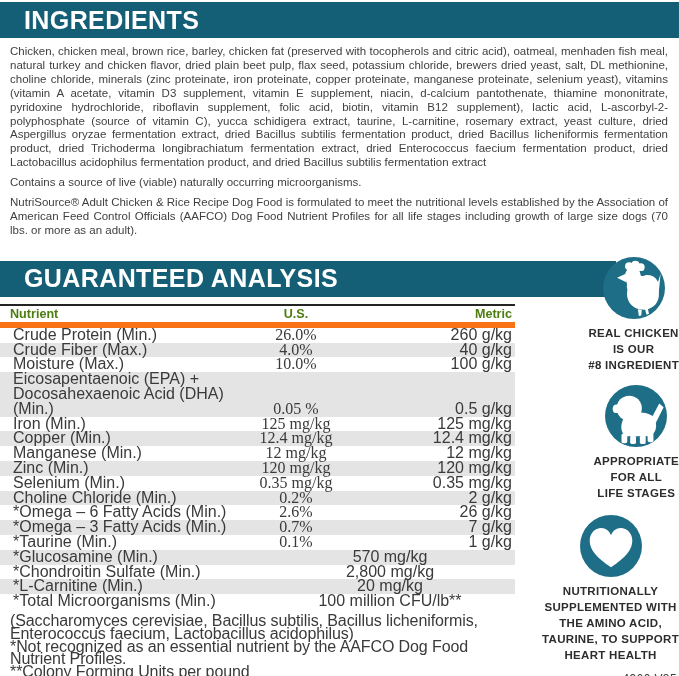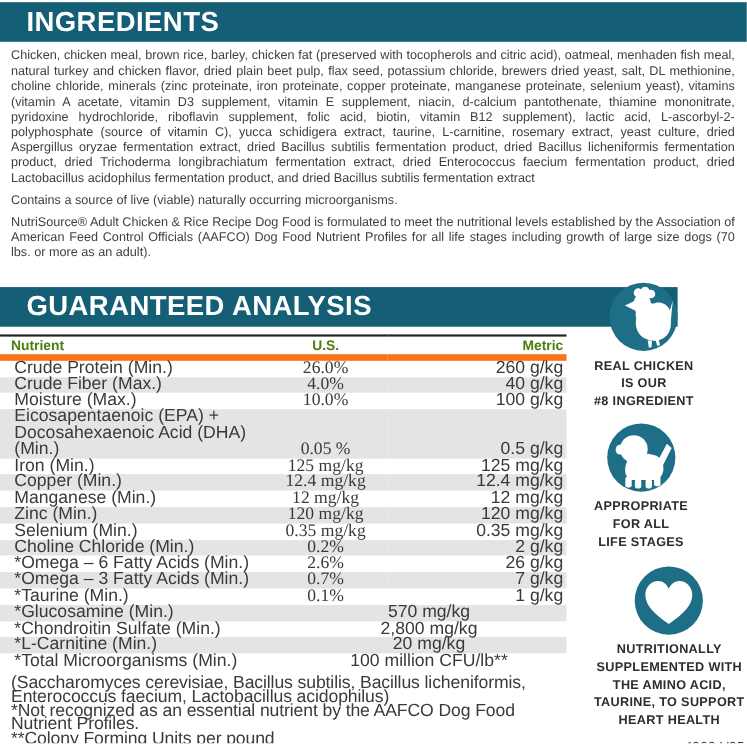--- a/index.html
+++ b/index.html
@@ -176,21 +176,21 @@
       </table>
 
       <div class="footnotes">
           <div>(Saccharomyces cerevisiae, Bacillus subtilis, Bacillus licheniformis, Enterococcus faecium, Lactobacillus acidophilus)</div>
           <div>*Not recognized as an essential nutrient by the AAFCO Dog Food Nutrient Profiles.</div>
           <div>**Colony Forming Units per pound</div>
         </div>
     </div>
 
     <aside class="sidebar">
-      <div style="display:flex;flex-direction:column;align-items:flex-start;width:100%;">
+      <div style="display:flex;flex-direction:column;align-items:flex-end;width:100%;">
           <div class="badge">
             <div class="circle">
               <svg viewBox="0 0 64 64" width="62" height="62">
                 <g fill="#ffffff">
                   <circle cx="27" cy="9.5" r="4.2"></circle>
                   <circle cx="33.5" cy="8" r="4.2"></circle>
                   <circle cx="39" cy="10.5" r="4"></circle>
                   <path d="M33,10 C26,10 22,15 23,21 C23.8,25.5 26,29.5 25,35 C23.6,43 28,52 38,54 C48,56 56.5,50 57.5,41 L57.5,30 C57.5,22 50,17 43,19 C41,19.6 40,20 39,19 C38,14 36,10 33,10 Z"></path>
                   <path d="M24,17 L14.5,21.5 L24,26 Z"></path>
                   <path d="M26,26 C24,29 24,33 27,34 C29,34.7 30.5,33 30,30 Z"></path>

